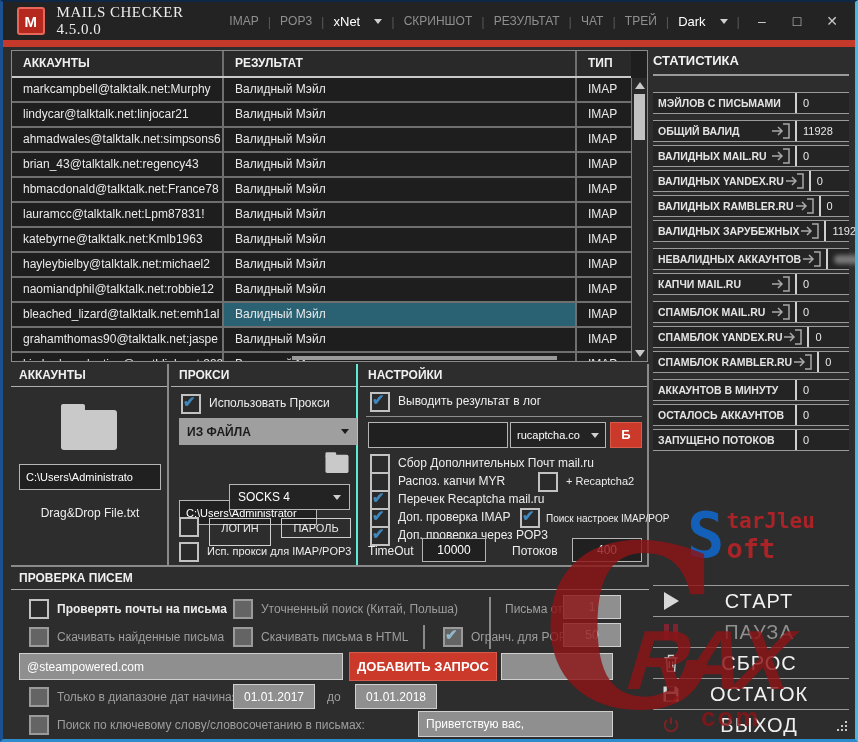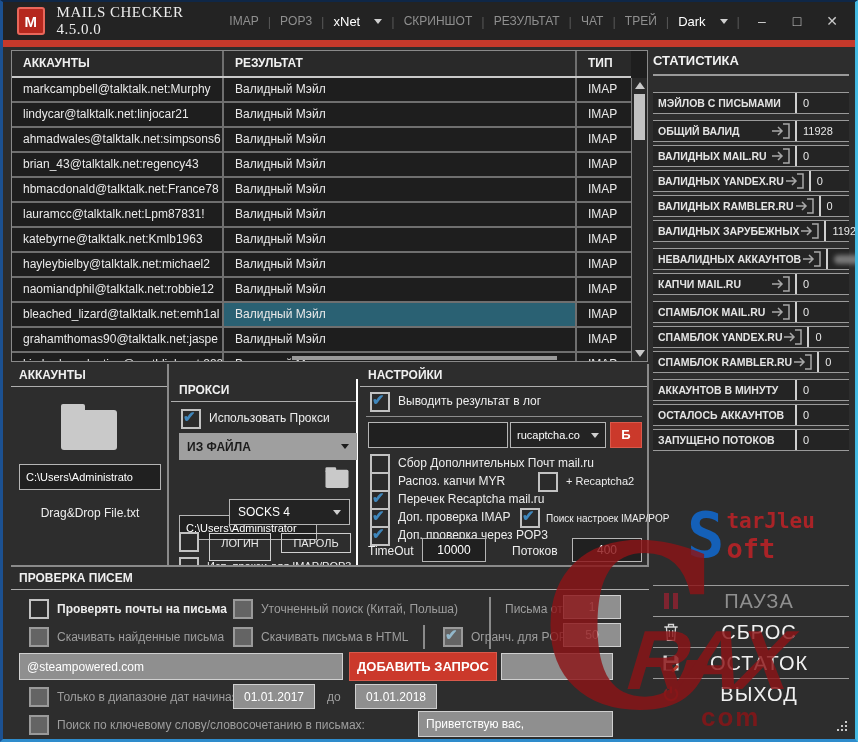--- a/index.html
+++ b/index.html
@@ -324,20 +324,26 @@
   <div class="brand">
     <span class="bigs">S</span>
     <span class="col">
       <span class="t1">tarJleu</span>
       <span class="t2">oft</span>
     </span>
   </div>
 
   <div class="actions">
     <div class="arow">
+      <span class="aicon">
+          <span class="play"></span>
+        </span>
+      <span class="albl">СТАРТ</span>
+    </div>
+    <div class="arow">
       <span class="aicon pause">
           <i></i>
           <i></i>
         </span>
       <span class="albl dim">ПАУЗА</span>
     </div>
     <div class="arow">
       <span class="aicon">
         <svg width="20" height="22" viewBox="0 0 24 26" fill="none" stroke="#d8d8d8" stroke-width="1.6">
             <path d="M4 7h16M9 7V4h6v3M6.5 7l1.2 16h8.6L17.5 7M10 11v8M14 11v8"></path>
@@ -370,21 +376,21 @@
   <div class="panel" style="left:8px;top:362px;width:158px;height:201px;border-right:2px solid #8a8a8a;">
     <div class="phead">АККАУНТЫ</div>
     <svg class="abs" style="left:44px;top:36px;" width="68" height="54" viewBox="0 0 68 54">
       <rect x="6" y="4" width="24" height="10" rx="2" fill="#c9c9c9"></rect>
         <rect x="6" y="10" width="56" height="40" rx="3" fill="#c9c9c9"></rect>
     </svg>
     <input class="dinput" style="left: 8px; top: 100px; width: 142px; height: 26px;" readonly="" value="C:\Users\Administrato">
     <div class="lbl" style="left:0;top:142px;width:158px;text-align:center;">Drag&amp;Drop File.txt</div>
   </div>
 
-  <div class="panel" style="left:168px;top:377px;width:187px;height:201px;border-right:2px solid #ffffff;">
+  <div class="panel" style="left:168px;top:362px;width:187px;height:201px;border-right:2px solid #5eead4;">
     <div class="phead">ПРОКСИ</div>
     <span class="cb checked" style="left:10px;top:30px;"></span>
     <span class="lbl" style="left:38px;top:32px;">Использовать Прокси</span>
     <div class="dd light" style="left:8px;top:54px;width:178px;height:27px;">
       <span>ИЗ ФАЙЛА</span>
       <span class="caret c2"></span>
     </div>
     <input class="dinput" style="left: 8px; top: 88px; width: 138px; height: 25px; margin-top: 48px;" readonly="" value="C:\Users\Administrator">
     <svg class="abs" style="left:152px;top:86px;" width="28" height="26" viewBox="0 0 34 30">
       <rect x="3" y="2" width="13" height="6" rx="1.5" fill="#c9c9c9"></rect>

